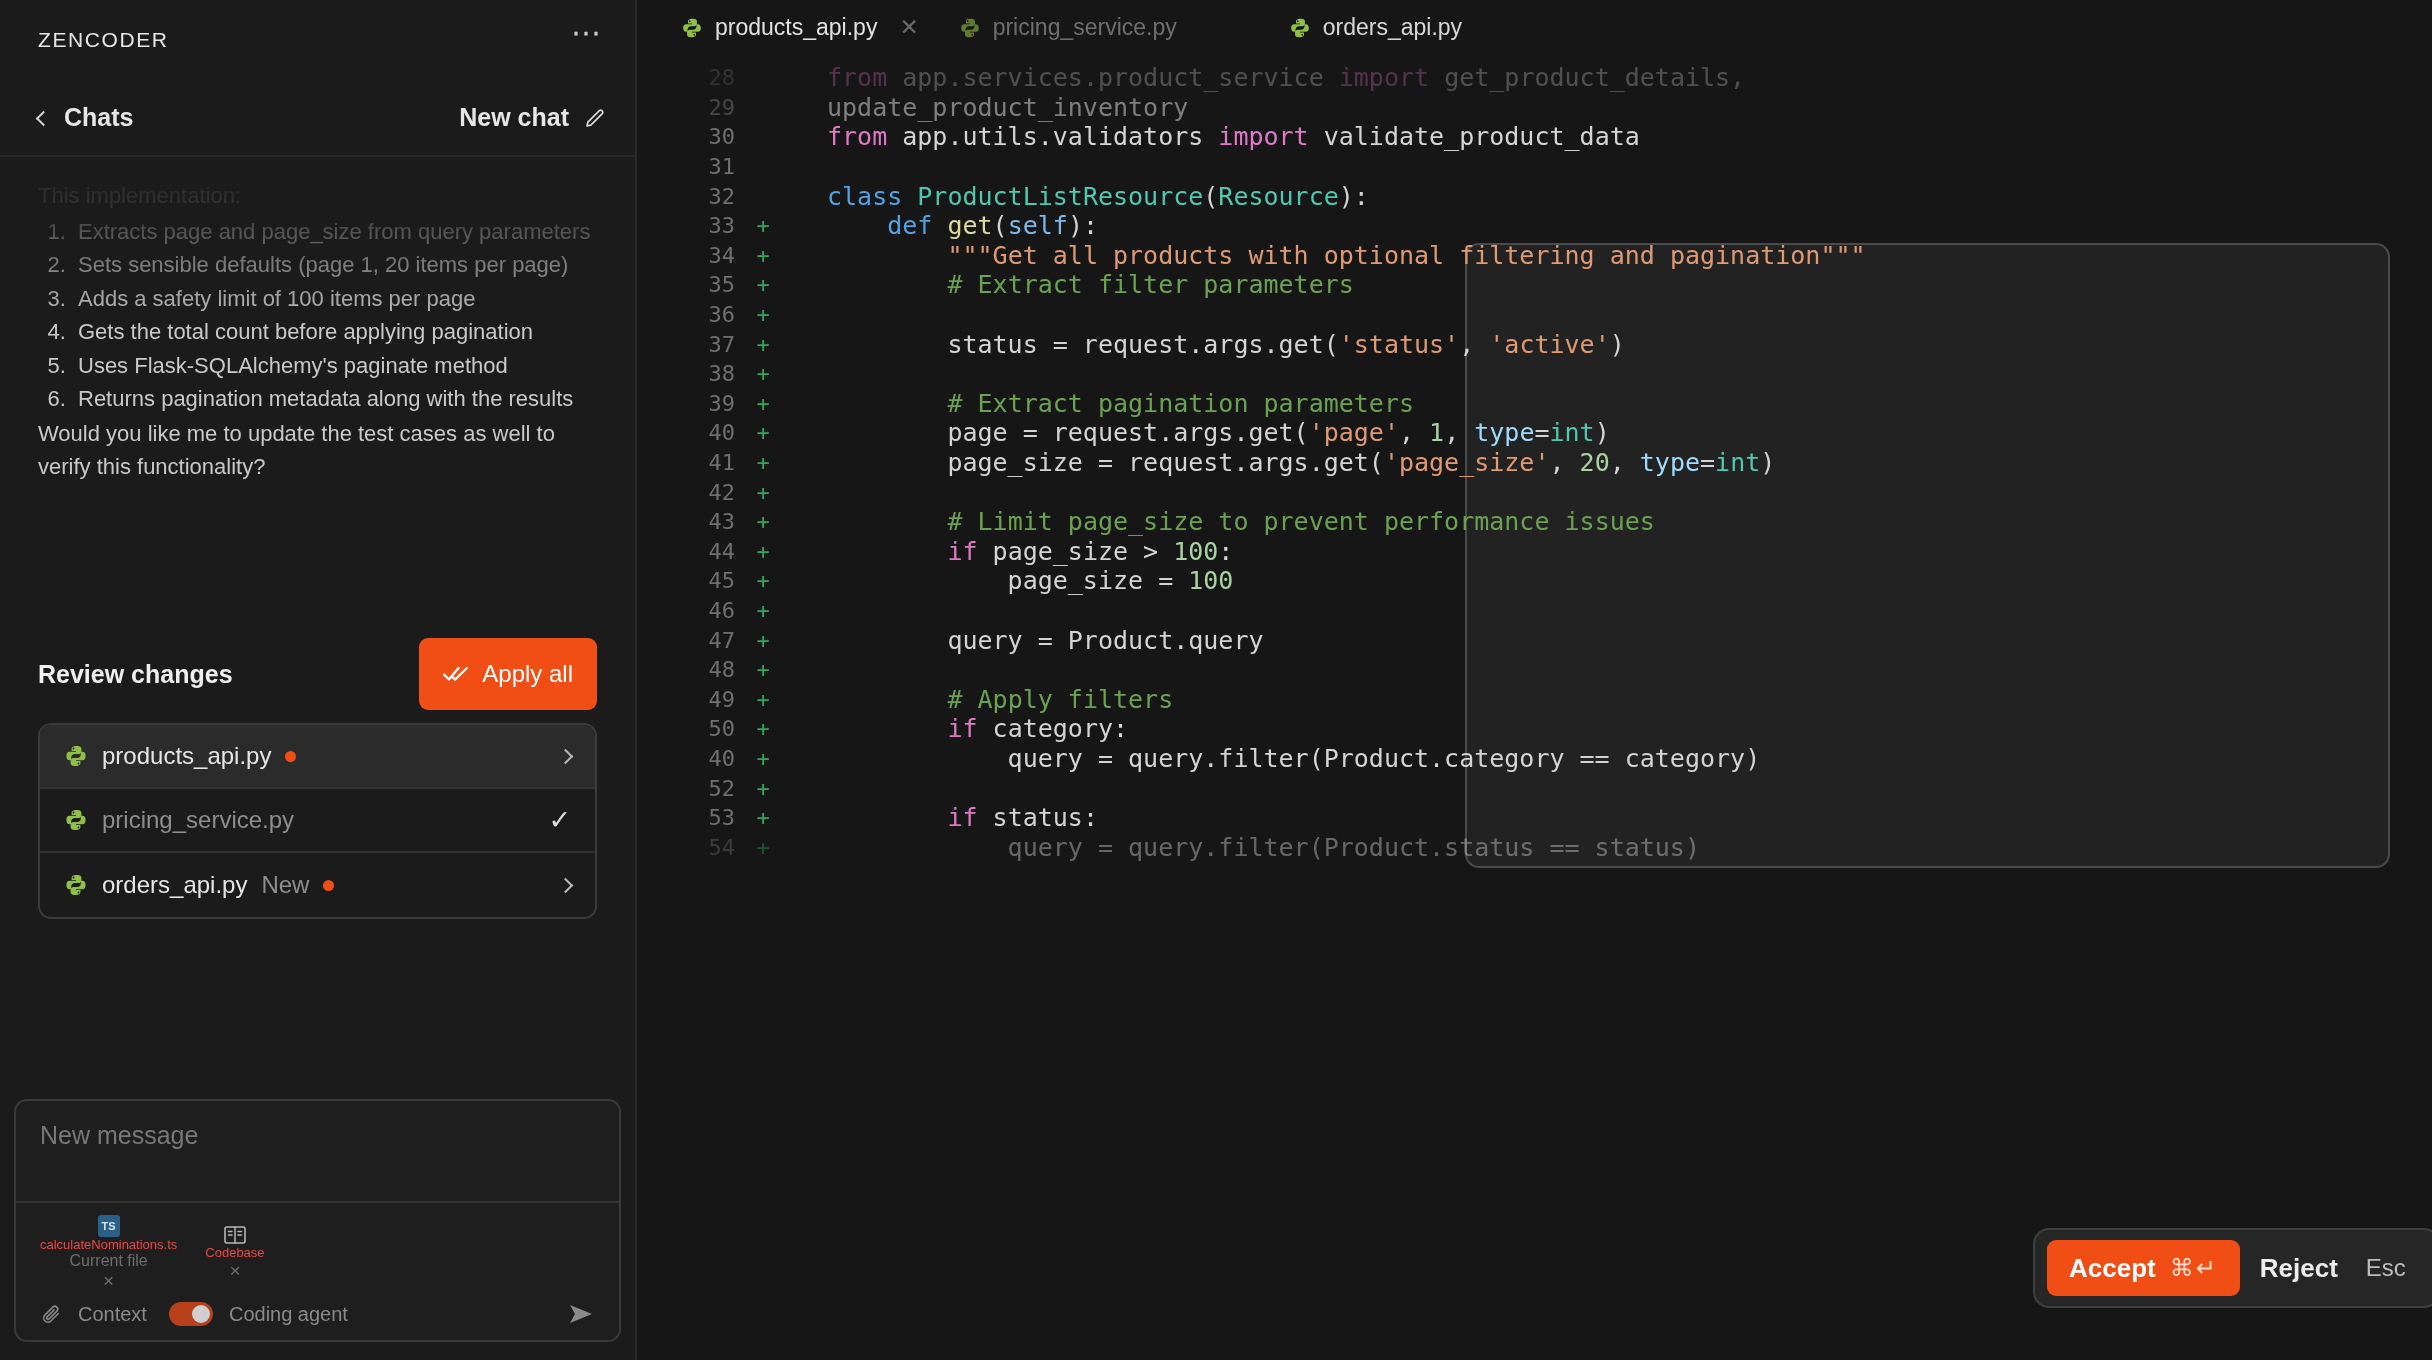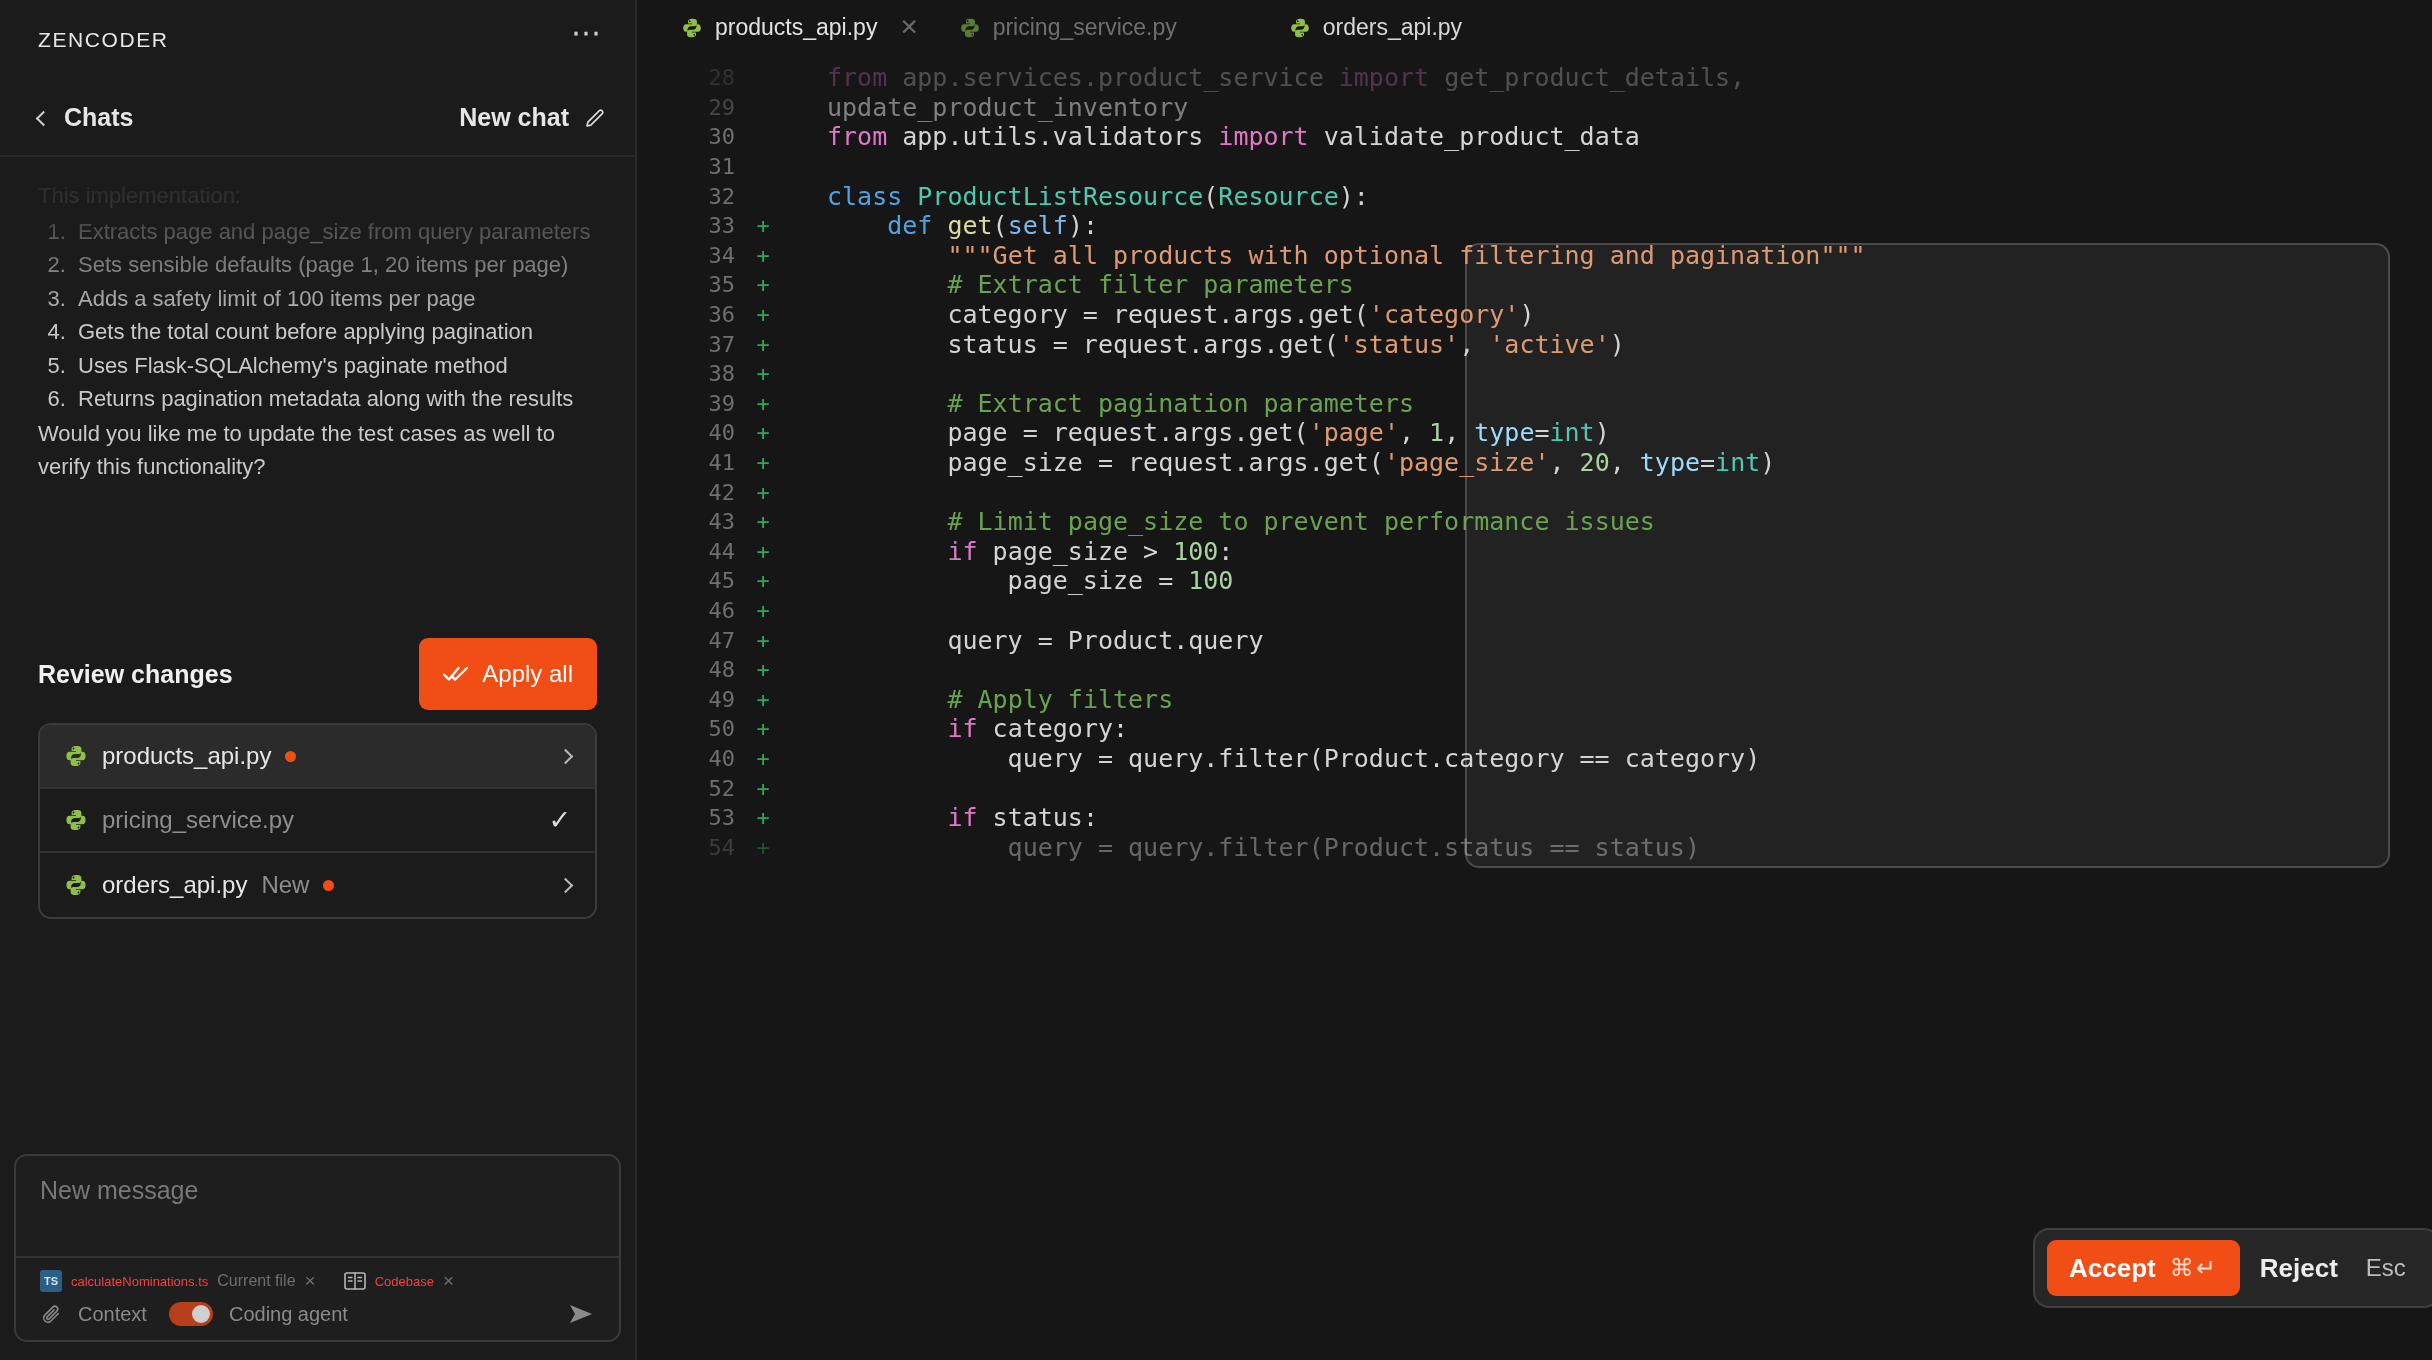--- a/index.html
+++ b/index.html
@@ -114,21 +114,21 @@
     background: #1e1e1e; overflow: hidden;
   }
   .composer-input {
     height: 102px; padding: 20px 24px; color: #787878; font-size: 25px;
     border-bottom: 2px solid #333;
   }
   .composer-chips {
     display: flex; align-items: center; gap: 28px;
     padding: 12px 24px 6px 24px;
   }
-  .chip { display: flex; align-items: center; gap: 9px; cursor: pointer; }
+  .chip { display: flex; align-items: center; cursor: pointer; flex-direction: column; }
   .chip-ts {
     width: 22px; height: 22px; background: #2b5f86; border-radius: 3px;
     color: #cfe4f5; font-size: 11px; font-weight: 700;
     display: flex; align-items: center; justify-content: center;
     font-family: "Liberation Sans", sans-serif;
   }
   .chip-label { color: #ef4444; font-size: 13px; }
   .chip-sub { color: #6e6e6e; font-size: 16px; }
   .chip-x { color: #6e6e6e; font-size: 19px; }
   .composer-foot {
@@ -373,21 +373,21 @@
       <div class="diff-box"></div>
       <div class="code-lines" id="code-lines">
           <div class="code-line faded-28"><span class="ln">28</span><span class="sign"></span><span class="code-text"><span class="t-kw">from </span><span class="t-plain">app.services.product_service </span><span class="t-kw">import </span><span class="t-plain">get_product_details,</span></span></div>
           <div class="code-line faded-29"><span class="ln">29</span><span class="sign"></span><span class="code-text"><span class="t-plain">update_product_inventory</span></span></div>
           <div class="code-line "><span class="ln">30</span><span class="sign"></span><span class="code-text"><span class="t-kw">from </span><span class="t-plain">app.utils.validators </span><span class="t-kw">import </span><span class="t-plain">validate_product_data</span></span></div>
           <div class="code-line "><span class="ln">31</span><span class="sign"></span><span class="code-text"></span></div>
           <div class="code-line "><span class="ln">32</span><span class="sign"></span><span class="code-text"><span class="t-kw2">class </span><span class="t-cls">ProductListResource</span><span class="t-punct">(</span><span class="t-cls">Resource</span><span class="t-punct">):</span></span></div>
           <div class="code-line "><span class="ln">33</span><span class="sign">+</span><span class="code-text"><span class="t-plain">    </span><span class="t-kw2">def </span><span class="t-fn">get</span><span class="t-punct">(</span><span class="t-self">self</span><span class="t-punct">):</span></span></div>
           <div class="code-line "><span class="ln">34</span><span class="sign">+</span><span class="code-text"><span class="t-plain">        </span><span class="t-doc">"""Get all products with optional filtering and pagination"""</span></span></div>
           <div class="code-line "><span class="ln">35</span><span class="sign">+</span><span class="code-text"><span class="t-plain">        </span><span class="t-com"># Extract filter parameters</span></span></div>
-          <div class="code-line "><span class="ln">36</span><span class="sign">+</span><span class="code-text"><span class="t-plain">        category = request.args.get(</span><span class="t-str">'category'</span><span class="t-punct">)</span></span></div>
+          <div class="code-line "><span class="ln">36</span><span class="sign">+</span></div>
           <div class="code-line "><span class="ln">37</span><span class="sign">+</span><span class="code-text"><span class="t-plain">        status = request.args.get(</span><span class="t-str">'status'</span><span class="t-punct">, </span><span class="t-str">'active'</span><span class="t-punct">)</span></span></div>
           <div class="code-line "><span class="ln">38</span><span class="sign">+</span><span class="code-text"></span></div>
           <div class="code-line "><span class="ln">39</span><span class="sign">+</span><span class="code-text"><span class="t-plain">        </span><span class="t-com"># Extract pagination parameters</span></span></div>
           <div class="code-line "><span class="ln">40</span><span class="sign">+</span><span class="code-text"><span class="t-plain">        page = request.args.get(</span><span class="t-str">'page'</span><span class="t-punct">, </span><span class="t-num">1</span><span class="t-punct">, </span><span class="t-param">type</span><span class="t-punct">=</span><span class="t-type">int</span><span class="t-punct">)</span></span></div>
           <div class="code-line "><span class="ln">41</span><span class="sign">+</span><span class="code-text"><span class="t-plain">        page_size = request.args.get(</span><span class="t-str">'page_size'</span><span class="t-punct">, </span><span class="t-num">20</span><span class="t-punct">, </span><span class="t-param">type</span><span class="t-punct">=</span><span class="t-type">int</span><span class="t-punct">)</span></span></div>
           <div class="code-line "><span class="ln">42</span><span class="sign">+</span><span class="code-text"></span></div>
           <div class="code-line "><span class="ln">43</span><span class="sign">+</span><span class="code-text"><span class="t-plain">        </span><span class="t-com"># Limit page_size to prevent performance issues</span></span></div>
           <div class="code-line "><span class="ln">44</span><span class="sign">+</span><span class="code-text"><span class="t-plain">        </span><span class="t-kw">if </span><span class="t-plain">page_size &gt; </span><span class="t-num">100</span><span class="t-punct">:</span></span></div>
           <div class="code-line "><span class="ln">45</span><span class="sign">+</span><span class="code-text"><span class="t-plain">            page_size = </span><span class="t-num">100</span></span></div>
           <div class="code-line "><span class="ln">46</span><span class="sign">+</span><span class="code-text"></span></div>

